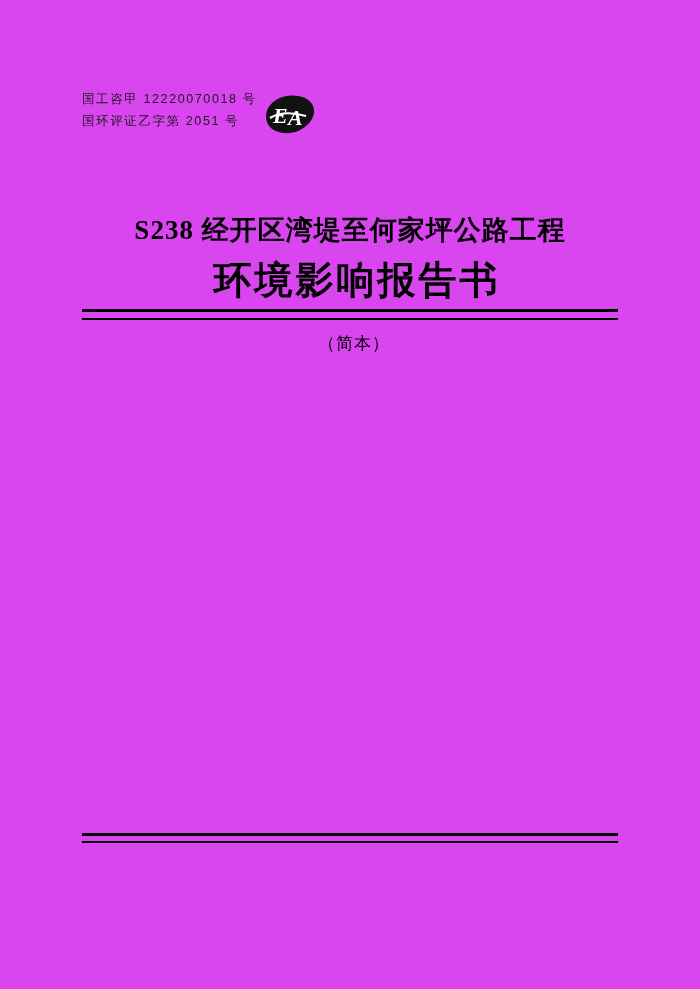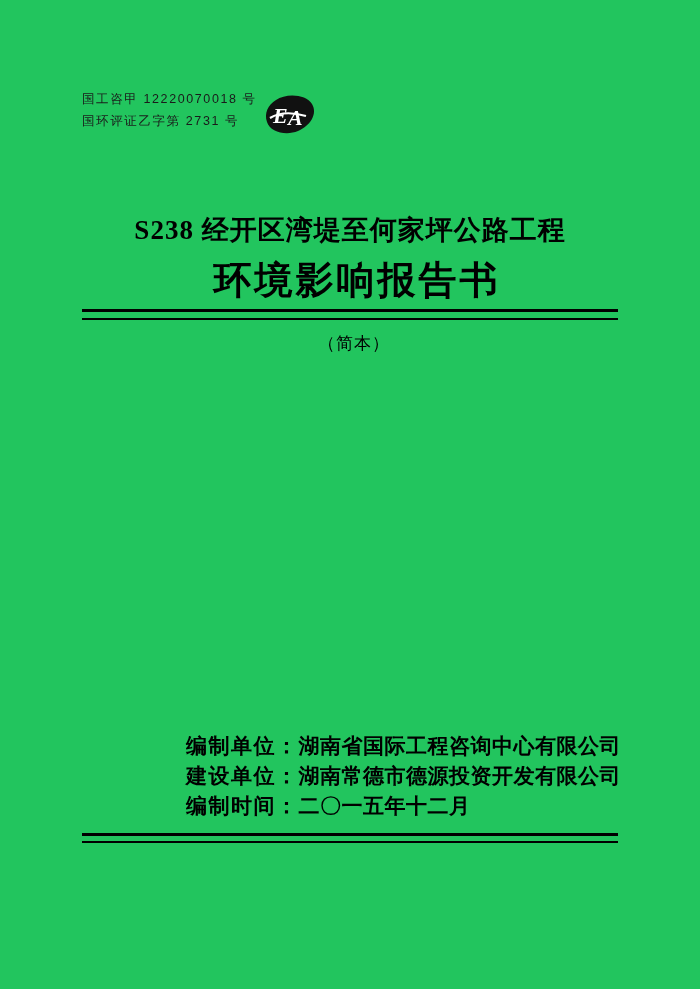--- a/index.html
+++ b/index.html
@@ -12,21 +12,21 @@
     height: 989px;
     position: relative;
     font-family: "Liberation Serif", serif;
     color: #111111;
     overflow: hidden;
   }
 
   .page {
     position: absolute;
     inset: 0;
-    background: #22c55e;
+    background: #d946ef;
   }
 
   
   .codes {
     position: absolute;
     left: 82px;
     top: 88px;
     font-family: "Liberation Sans", sans-serif;
     font-size: 12.5px;
     line-height: 22px;
@@ -115,21 +115,21 @@
   .rule-bottom-thick { top: 833px; height: 3px; }
   .rule-bottom-thin  { top: 841px; height: 1.5px; }
 </style>
 </head>
 <body>
 
 <div class="page">
 
   <div class="codes">
     <div class="code-num">国工咨甲 12220070018 号</div>
-    <div class="code-num">国环评证乙字第 2731 号</div>
+    <div class="code-num">国环评证乙字第 2051 号</div>
   </div>
 
   <div class="logo">
     <svg viewBox="0 0 58 48" width="58" height="48" aria-hidden="true">
       <g fill="#111111">
 
         <path d="M14 8 C24 1, 44 2, 50 12 C56 22, 48 34, 36 39 C24 44, 8 40, 5 30 C2 21, 6 13, 14 8 Z"></path>
       </g>
       <g fill="#ffffff" font-family="Liberation Serif, serif" font-size="22" font-style="italic" font-weight="bold">
         <text x="11" y="31">E</text>
@@ -142,28 +142,17 @@
   </div>
 
   <div class="title-main">S238 经开区湾堤至何家坪公路工程</div>
   <div class="title-sub">环境影响报告书</div>
 
   <div class="rule rule-thick"></div>
   <div class="rule rule-thin"></div>
 
   <div class="title-note">（简本）</div>
 
-  <div class="info">
-    <div class="info-row">
-      <span class="info-label">编制单位：</span><span class="info-value">湖南省国际工程咨询中心有限公司</span>
-    </div>
-    <div class="info-row">
-      <span class="info-label">建设单位：</span><span class="info-value">湖南常德市德源投资开发有限公司</span>
-    </div>
-    <div class="info-row">
-      <span class="info-label">编制时间：</span><span class="info-value">二〇一五年十二月</span>
-    </div>
-  </div>
 
   <div class="rule rule-bottom-thick"></div>
   <div class="rule rule-bottom-thin"></div>
 
 </div>
 
 </body></html>

